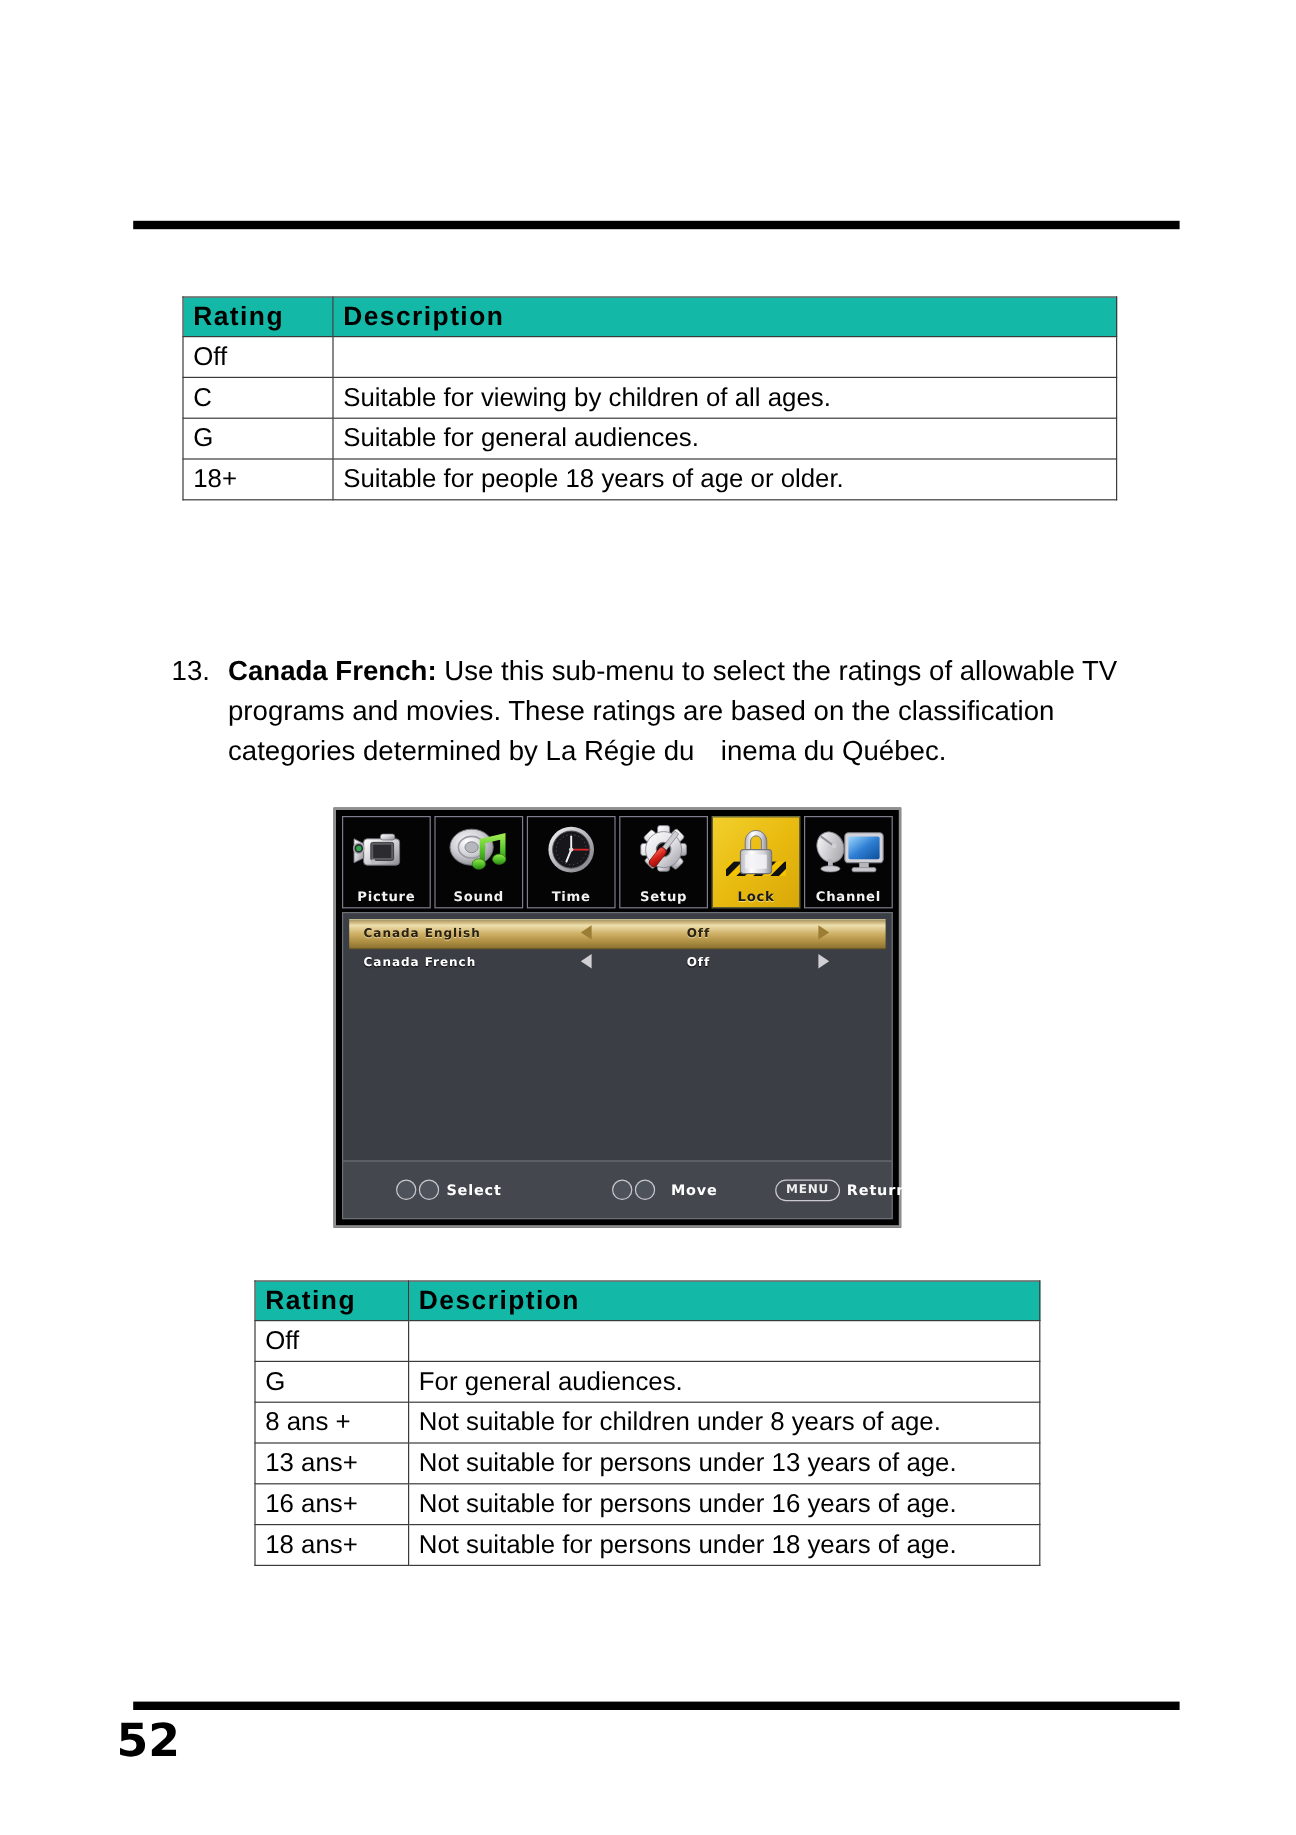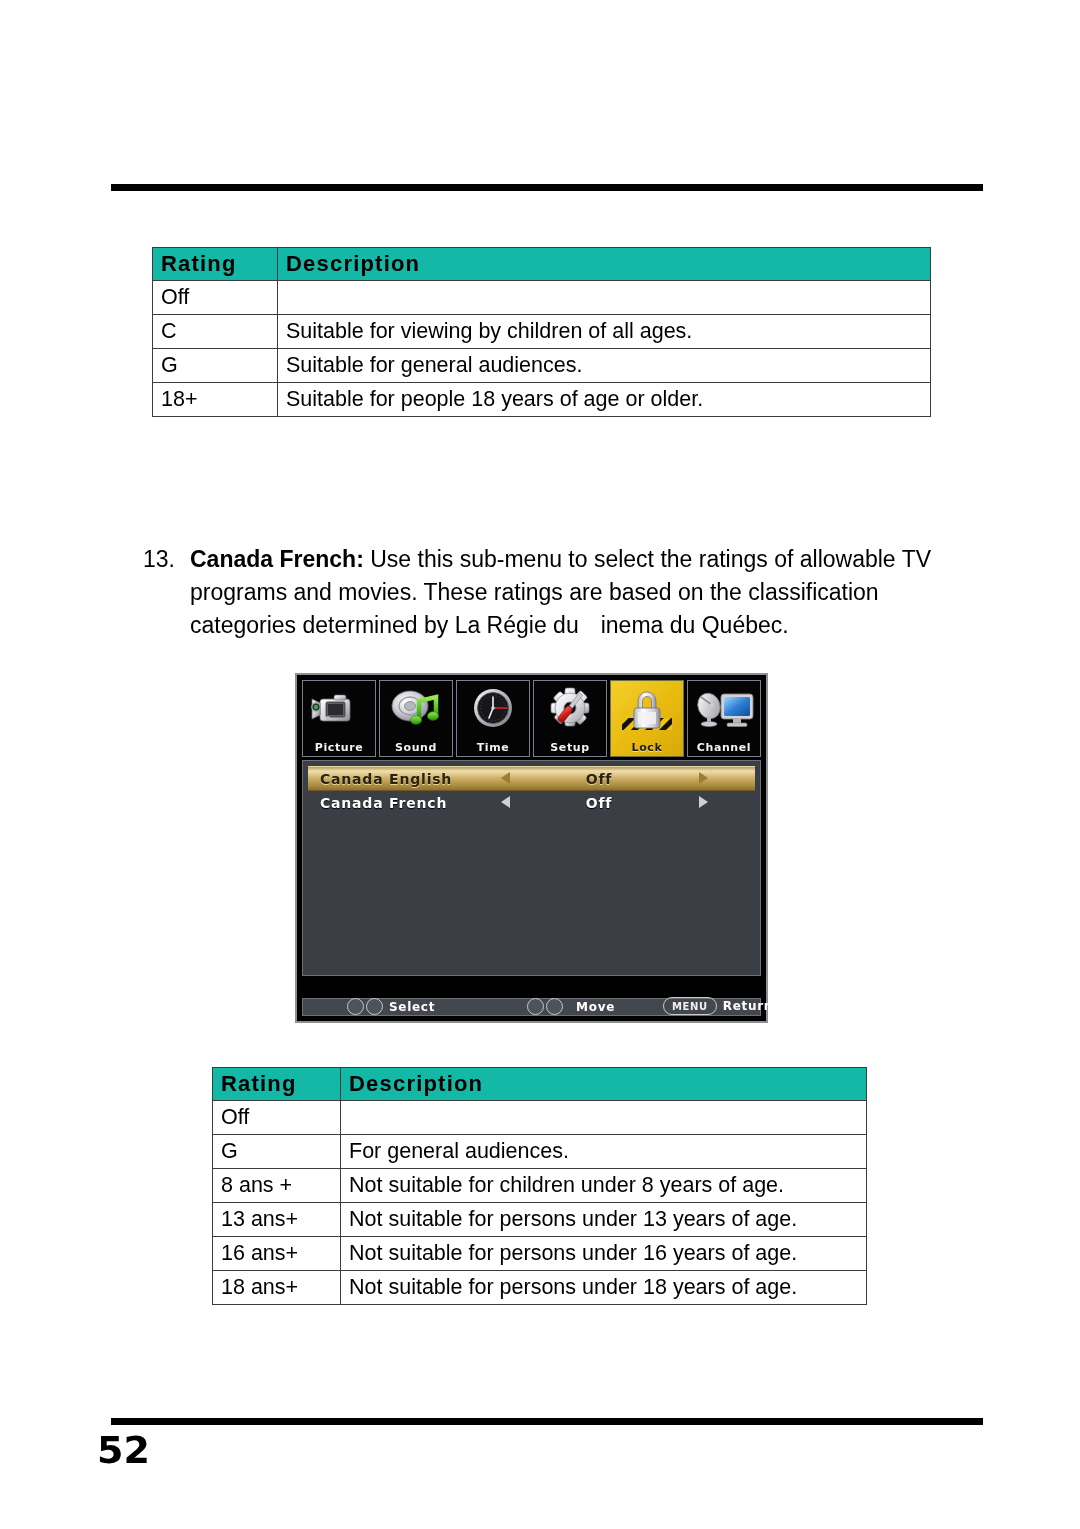--- a/index.html
+++ b/index.html
@@ -85,21 +85,21 @@
   }
   .para-row { display: flex; align-items: flex-start; }
   .para-num { width: 47px; flex: 0 0 47px; }
   .para-body { flex: 1; }
   .para-body b { font-weight: bold; }
   .gap-c { display: inline-block; width: 22px; }
 
   
   .osd {
     position: absolute;
-    left: 295px;
+    left: 278px;
     top: 673px;
     width: 473px;
     height: 350px;
     background: #000000;
     border: 2px solid #8f8f8f;
     box-sizing: border-box;
     padding: 5px;
   }
   .osd-inner {
     width: 100%;
@@ -156,21 +156,21 @@
     border: 1px solid #6e7078;
     box-sizing: border-box;
     padding: 5px;
   }
   .menu-row {
     position: relative;
     height: 23px;
     display: flex;
     align-items: center;
     font-family: "DejaVu Sans", sans-serif;
-    font-size: 14px;
+    font-size: 10px;
     font-weight: bold;
     letter-spacing: 0.8px;
     color: #ffffff;
     text-shadow: 0 1px 1px #000;
   }
   .menu-row.selected {
     background: linear-gradient(to bottom, #b79b5c 0%, #eddfae 18%, #cdae63 50%, #a88a3e 82%, #8d7132 100%);
     color: #2a2212;
     text-shadow: 0 1px 0 #e6d49a;
     border-top: 1px solid #e7d9a6;
@@ -187,26 +187,26 @@
     border-bottom: 6px solid transparent;
   }
   .tri-l { border-right: 9px solid #cfcfd4; }
   .tri-r { border-left: 9px solid #cfcfd4; }
   .selected .tri-l { border-right-color: #9c7d35; }
   .selected .tri-r { border-left-color: #9c7d35; }
 
   .osd-footer {
     position: absolute;
     left: 0; right: 0; bottom: 0;
-    height: 18px;
+    height: 49px;
     background: #44474e;
     border: 1px solid #6e7078;
     box-sizing: border-box;
     display: flex;
-    align-items: flex-end;
+    align-items: center;
     font-family: "DejaVu Sans", sans-serif;
     font-size: 12px;
     font-weight: bold;
     letter-spacing: 0.7px;
     color: #ffffff;
   }
   .hint { display: flex; align-items: center; gap: 6px; }
   .hint-1 { margin-left: 44px; }
   .hint-2 { margin-left: 92px; gap: 13px; }
   .hint-3 { margin-left: 48px; }

